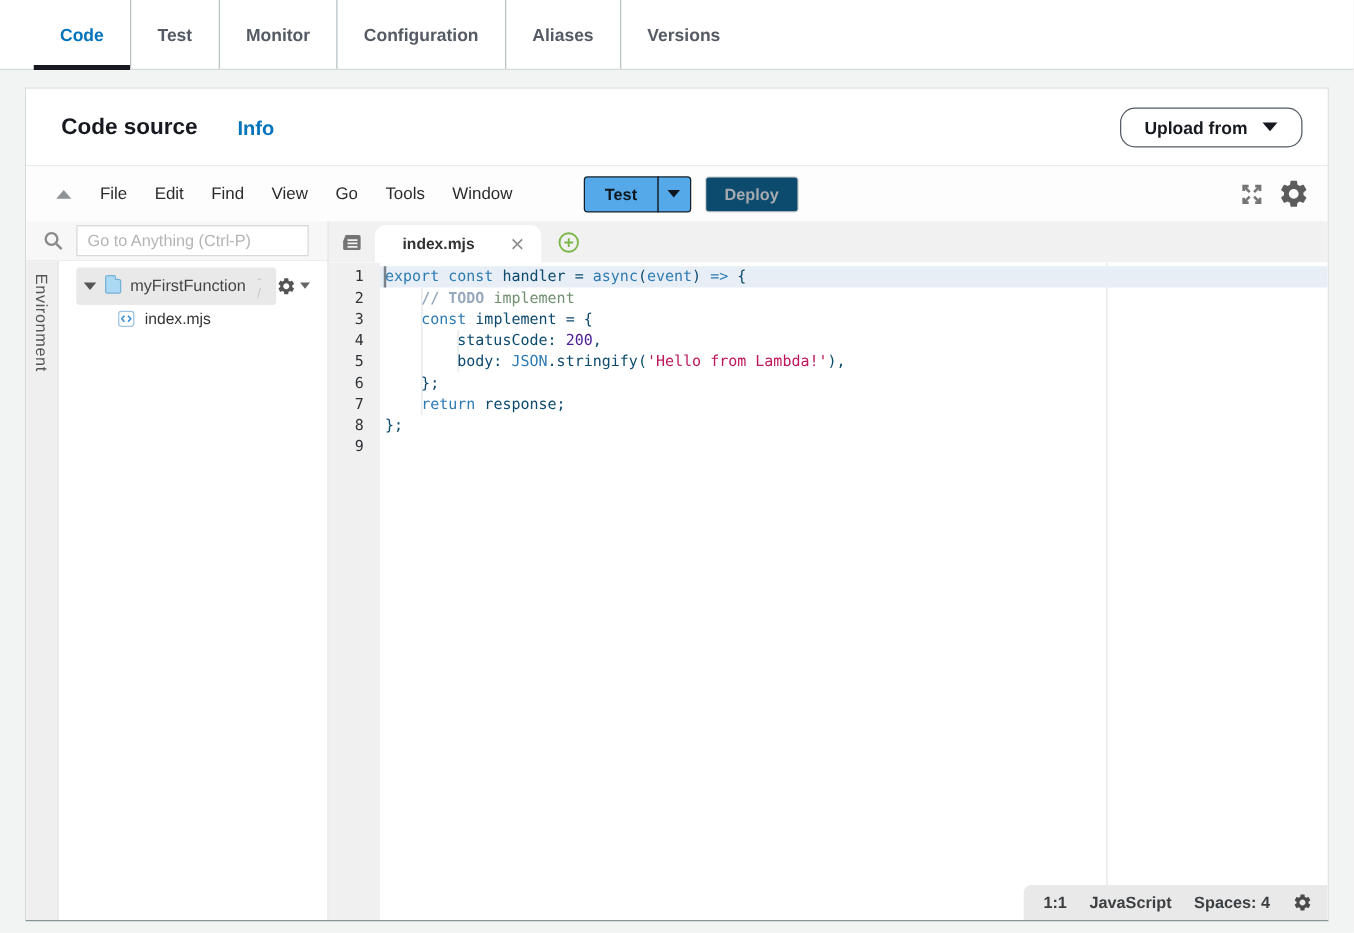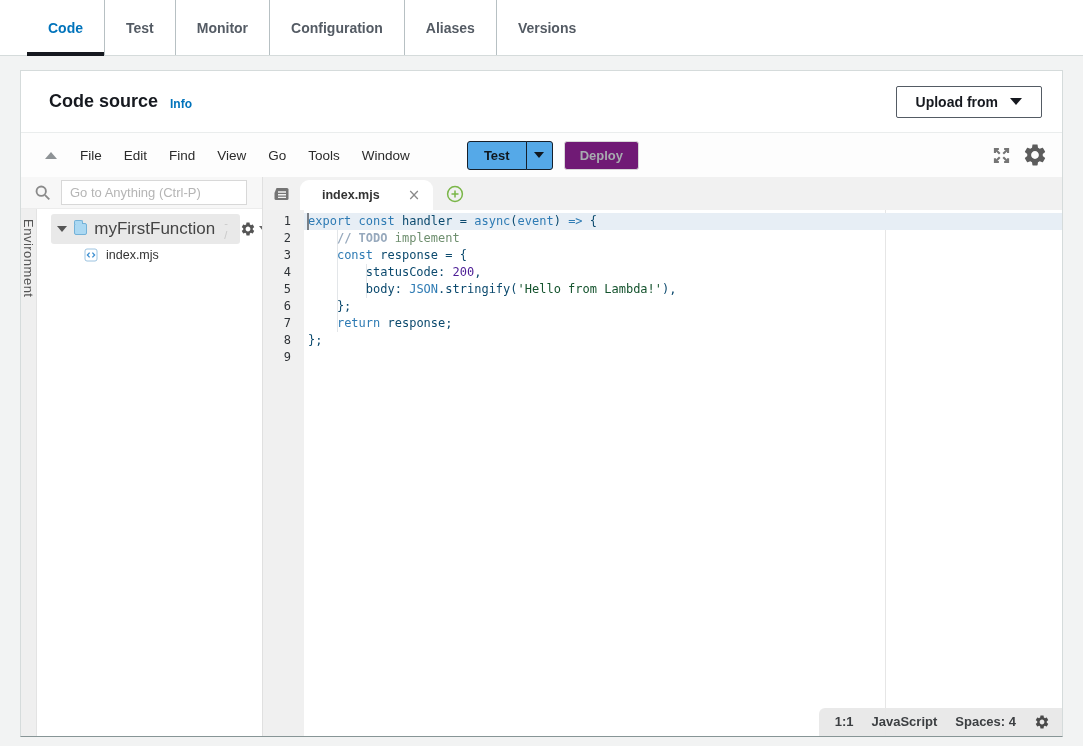--- a/index.html
+++ b/index.html
@@ -13,54 +13,54 @@
   .top-tab + .top-tab { border-left:1px solid #b7c0c3; }
   .top-tab.active { color:#0073bb; }
   .top-tab.active::after { content:""; position:absolute; left:0; right:0; bottom:-1px; height:4px; background:#16191f; }
 
   
   .card { position:absolute; left:20px; top:70px; width:1043px; height:667px; background:#fff;
           border:1px solid #d5dbdb; border-bottom-color:#879596; display:flex; flex-direction:column; }
 
   .card-header { height:62px; display:flex; align-items:center; padding:0 20px 0 28px; border-bottom:1px solid #eaeded; background:#fff; }
   .card-title { font-size:18px; font-weight:700; color:#16191f; }
-  .info-link { font-size:12px; font-weight:700; color:#0073bb; margin-left:12px; margin-top:4px; cursor:pointer; }
-  .upload-btn { margin-left:auto; display:flex; align-items:center; gap:12px; border:1px solid #545b64; border-radius:2px;
+  .info-link { font-size:16px; font-weight:700; color:#0073bb; margin-left:32px; margin-top:4px; cursor:pointer; }
+  .upload-btn { margin-left:auto; display:flex; align-items:center; gap:12px; border:1px solid #545b64; border-radius:12px;
                 background:#fff; padding:7px 19px; font-size:14px; font-weight:700; color:#16191f; cursor:pointer; }
   .tri-down { width:0; height:0; border-left:6px solid transparent; border-right:6px solid transparent; border-top:7px solid #16191f; }
 
   
   .menubar { height:44px; display:flex; align-items:center; padding:0 14px 0 12px; background:#fdfdfd; }
   .collapse-tri { width:0; height:0; border-left:6px solid transparent; border-right:6px solid transparent; border-bottom:7px solid #8e9396; margin:0 12px; cursor:pointer; }
   .menu-item { font-size:13.5px; color:#2b2b2b; padding:0 11px; cursor:pointer; }
   .test-group { display:flex; margin-left:46px; cursor:pointer; }
   .test-main { background:#55a9e8; border:1px solid #16202b; border-radius:3px 0 0 3px; padding:6px 16px; font-size:13px; font-weight:700; color:#10181f; }
   .test-arrow { background:#55a9e8; border:1px solid #16202b; border-left-width:1px; margin-left:-1px; border-radius:0 3px 3px 0; width:27px; display:flex; align-items:center; justify-content:center; }
   .test-arrow .tri { width:0; height:0; border-left:5px solid transparent; border-right:5px solid transparent; border-top:6px solid #10181f; }
-  .deploy-btn { margin-left:11px; background:#701a75; border:1px solid #d8d8d8; border-radius:3px; padding:6px 15px; font-size:13px; font-weight:700; color:#a7abaf; cursor:default; }
+  .deploy-btn { margin-left:11px; background:#0c4a6e; border:1px solid #d8d8d8; border-radius:3px; padding:6px 15px; font-size:13px; font-weight:700; color:#a7abaf; cursor:default; }
   .menubar-icons { margin-left:auto; display:flex; align-items:center; gap:10px; }
   .icon-btn { cursor:pointer; display:flex; align-items:center; justify-content:center; }
 
   
   .workspace { flex:1; display:flex; min-height:0; }
   .left-panel { width:241px; display:flex; flex-direction:column; background:#fff; }
   .search-row { height:32px; display:flex; align-items:center; background:#f7f7f7; border-bottom:1px solid #ececec; }
   .search-row svg { margin-left:13px; }
   .goto-input { margin-left:10px; width:186px; height:25px; border:1px solid #d8d8d8; background:#fff; padding:0 8px; font-size:13px; color:#333; font-family:"Liberation Sans",sans-serif; }
   .goto-input::placeholder { color:#b5b5b5; }
   .panel-body { flex:1; display:flex; min-height:0; }
   .env-strip { width:39px; background:#efefef; border-right:1px solid #e3e3e3; display:flex; justify-content:center; }
   .env-label { writing-mode:vertical-lr; font-size:13px; color:#555; margin-top:10px; letter-spacing:0.5px; cursor:pointer; }
   .tree { flex:1; background:#fff; padding-top:7px; }
   .tree-folder-row { display:flex; align-items:center; height:25px; cursor:pointer; }
   .folder-pill { display:flex; align-items:center; gap:7px; background:#e9e9e9; border-radius:3px; margin-left:14px; padding:3px 8px 3px 6px; }
   .caret-down { width:0; height:0; border-left:5px solid transparent; border-right:5px solid transparent; border-top:6px solid #555; }
   .folder-ic { position:relative; width:17px; height:12px; background:#abd8f2; border:1px solid #74b2d8; border-radius:2px; }
   .folder-ic::before { content:""; position:absolute; left:-1px; top:-4px; width:7px; height:3px; background:#abd8f2; border:1px solid #74b2d8; border-bottom:none; border-radius:2px 2px 0 0; }
-  .folder-name { font-size:17px; color:#454545; }
+  .folder-name { font-size:13px; color:#454545; }
   .folder-suffix { font-size:11px; color:#c9c9c9; margin-left:2px; }
   .tree-gear { margin-left:auto; margin-right:14px; display:flex; align-items:center; gap:3px; cursor:pointer; }
   .tree-gear .mini-caret { width:0; height:0; border-left:4px solid transparent; border-right:4px solid transparent; border-top:5px solid #666; }
   .tree-file-row { display:flex; align-items:center; gap:8px; height:23px; padding-left:47px; margin-top:2px; cursor:pointer; }
   .file-name { font-size:12.5px; color:#333; }
 
   
   .editor-col { flex:1; display:flex; flex-direction:column; min-width:0; border-left:1px solid #e0e0e0; }
   .edit-tabbar { height:33px; background:#f1f1f1; display:flex; align-items:center; }
   .tablist-ic { margin:0 9px 0 8px; }
@@ -73,21 +73,21 @@
                  font-family:"DejaVu Sans Mono", monospace; font-size:12px; line-height:17px; }
   .gutter { position:absolute; left:0; top:0; bottom:0; width:41px; background:#f0f0f0; padding-top:3px; }
   .gutter div { height:17px; text-align:right; padding-right:13px; color:#2f3337; }
   .code-pane { position:absolute; left:41px; right:0; top:3px; cursor:text; }
   .code-line { height:17px; white-space:pre; position:relative; z-index:2; padding-left:4px; }
   .active-line { position:absolute; left:41px; right:0; top:3px; height:17px; background:#e7eef5; z-index:1; }
   .cursor-bar { position:absolute; left:44px; top:3px; width:2px; height:17px; background:#7a8087; z-index:3; }
   .indent-guide { position:absolute; width:1px; background:#e3e6e9; z-index:1; }
   .print-margin { position:absolute; top:0; bottom:0; left:622px; width:1px; background:#e6e6e6; }
   .tok-k { color:#2e7bb4; } .tok-d { color:#0c4a6e; } .tok-n { color:#4c1d95; }
-  .tok-s { color:#14532d; } .tok-cb { color:#97a9bd;font-weight:bold; } .tok-cg { color:#6f8f6f; }
+  .tok-s { color:#be185d; } .tok-cb { color:#97a9bd;font-weight:bold; } .tok-cg { color:#6f8f6f; }
 
   .statusbar { position:absolute; right:0; bottom:0; background:rgba(232,232,232,0.96); border-top-left-radius:6px;
                display:flex; align-items:center; gap:18px; padding:5px 12px 6px 16px; z-index:5;
                font-family:"Liberation Sans",sans-serif; font-size:13px; font-weight:700; color:#3c3f42; }
   .statusbar span { cursor:pointer; }
 </style>
 </head>
 <body>
 
 <div class="stage">
@@ -214,21 +214,21 @@
               <div>8</div>
               <div>9</div>
             </div>
           <div class="cursor-bar"></div>
           <div class="indent-guide" style="left:74px; top:20px; height:102px;"></div>
           <div class="indent-guide" style="left:103px; top:54px; height:34px;"></div>
           <div class="print-margin"></div>
           <div class="code-pane" id="code-pane">
               <div class="code-line"><span class="tok-k">export</span><span class="tok-d"> </span><span class="tok-k">const</span><span class="tok-d"> handler = </span><span class="tok-k">async</span><span class="tok-d">(</span><span class="tok-k">event</span><span class="tok-d">) </span><span class="tok-k">=&gt;</span><span class="tok-d"> {</span></div>
               <div class="code-line"><span class="tok-d">    </span><span class="tok-cb">// TODO </span><span class="tok-cg">implement</span></div>
-              <div class="code-line"><span class="tok-d">    </span><span class="tok-k">const</span><span class="tok-d"> response = {</span></div>
+              <div class="code-line"><span class="tok-d">    </span><span class="tok-k">const</span><span class="tok-d"> implement = {</span></div>
               <div class="code-line"><span class="tok-d">        statusCode: </span><span class="tok-n">200</span><span class="tok-d">,</span></div>
               <div class="code-line"><span class="tok-d">        body: </span><span class="tok-k">JSON</span><span class="tok-d">.stringify(</span><span class="tok-s">'Hello from Lambda!'</span><span class="tok-d">),</span></div>
               <div class="code-line"><span class="tok-d">    };</span></div>
               <div class="code-line"><span class="tok-d">    </span><span class="tok-k">return</span><span class="tok-d"> response;</span></div>
               <div class="code-line"><span class="tok-d">};</span></div>
               <div class="code-line"></div>
             </div>
 
           <div class="statusbar">
             <span>1:1</span>

